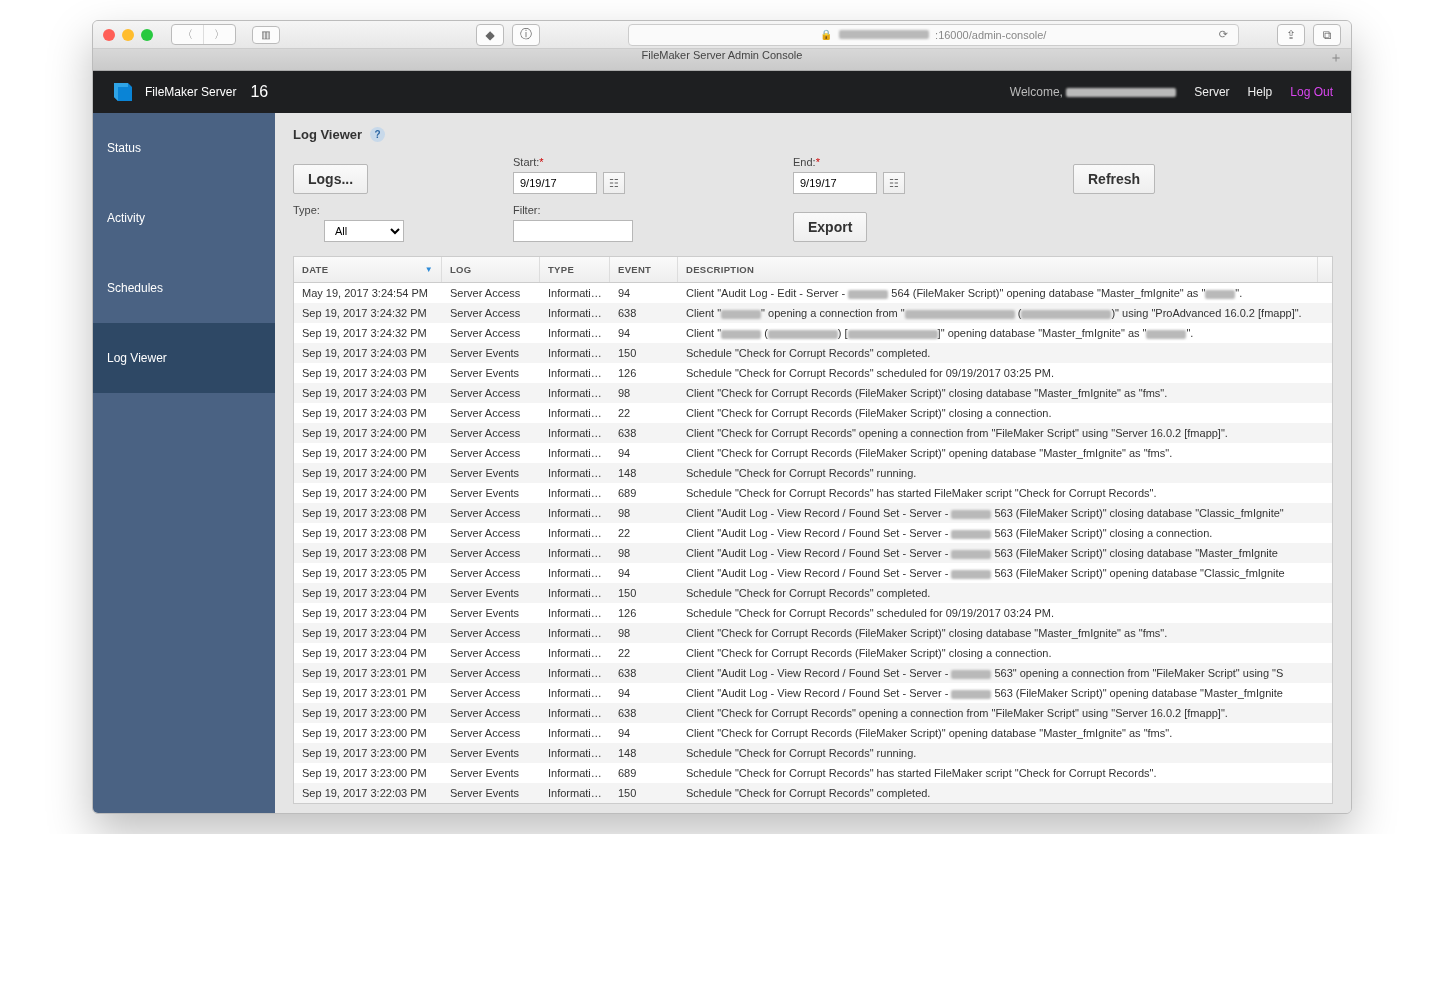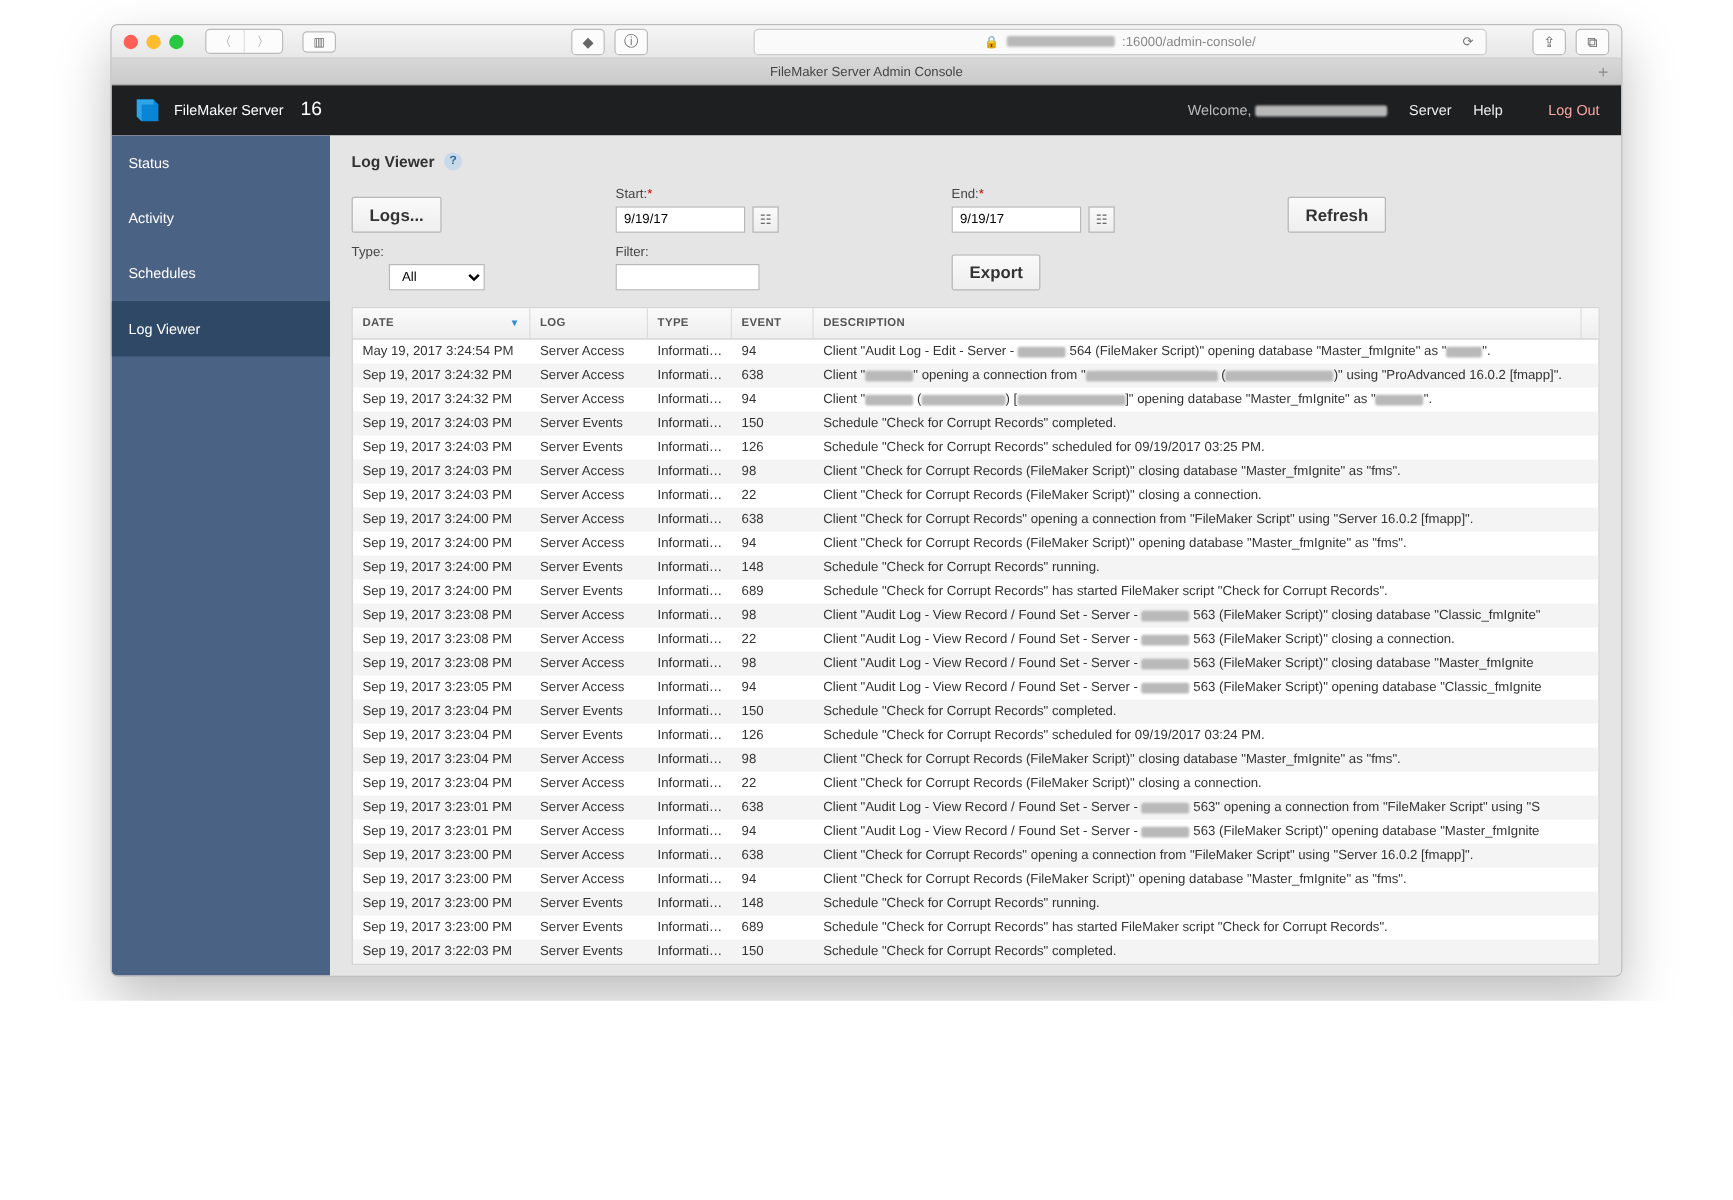--- a/index.html
+++ b/index.html
@@ -12,50 +12,50 @@
   .dot { width:12px; height:12px; border-radius:50%; }
   .dot.red { background:#ff5f57; } .dot.yellow { background:#ffbd2e; } .dot.green { background:#28c940; }
   .nav-btns { display:flex; margin-left:10px; border:1px solid #bbb; border-radius:4px; overflow:hidden; background:#fcfcfc; }
   .nav-btns span { padding: 2px 10px; font-size:11px; color:#888; border-right:1px solid #ddd; }
   .nav-btns span:last-child { border-right:none; }
   .sq-btn { border:1px solid #bbb; border-radius:4px; width:28px; height:18px; margin-left:8px; display:flex; align-items:center; justify-content:center; background:#fcfcfc; color:#666; font-size:10px;}
   .tb-btn { border:1px solid #bbb; border-radius:4px; width:28px; height:22px; display:flex; align-items:center; justify-content:center; background:#fcfcfc; color:#666; font-size:12px;}
   .urlbar { flex:1; margin:0 30px 0 80px; height:22px; background:#fafafa; border:1px solid #ccc; border-radius:4px; display:flex; align-items:center; padding:0 10px; color:#888; font-size:11px; justify-content:center; gap:6px; position:relative; }
   .urlbar .lock { font-size:10px; }
   .urlbar .reload { position:absolute; right:10px; color:#777; }
-  .tabbar { height:22px; background:linear-gradient(#d8d8d8,#cacaca); border-bottom:1px solid #aaa; display:flex; align-items:center; justify-content:center; font-size:11px; color:#444; position:relative; }
+  .tabbar { height:22px; background:linear-gradient(#d8d8d8,#cacaca); border-bottom:1px solid #aaa; display:flex; justify-content:center; font-size:11px; color:#444; position:relative; }
   .tabbar .plus { position:absolute; right:8px; color:#888; font-size:14px; }
 
   
   .app-header { background:#1e1f21; color:#fff; height:42px; display:flex; align-items:center; padding:0 18px; font-size:14px; }
   .logo { display:flex; align-items:center; gap:10px; }
   .logo svg { width:24px; height:24px; }
   .logo .prod { font-weight:300; font-size:12px; }
   .logo .vers { font-weight:100; font-size:16px; margin-left:4px; }
   .header-right { margin-left:auto; display:flex; gap:18px; align-items:center; font-size:12px; color:#eee; }
   .header-right .welcome { color:#bbb; }
-  .header-right .logout { color:#fca5a5;margin-left:20px; }
+  .header-right .logout { color:#d946ef; }
 
   
   .main { display:flex; background:#e5e5e5; min-height:700px; }
   .sidebar { width:182px; background:#4a6283; color:#fff; }
-  .sidebar .item { padding:16px 14px; font-size:12px; cursor:pointer; }
+  .sidebar .item { padding:28px 14px; font-size:12px; cursor:pointer; }
   .sidebar .item.active { background:#2e4865; }
 
   .content { flex:1; padding:14px 18px 0 18px; background:#e5e5e5; }
   .page-title { font-weight:bold; font-size:13px; color:#333; display:flex; align-items:center; gap:8px; }
   .help-badge { width:15px; height:15px; border-radius:50%; background:#c8d9ea; color:#2e68a4; display:inline-flex; align-items:center; justify-content:center; font-size:10px; }
 
   .controls { display:grid; grid-template-columns: 190px 250px 250px 100px; gap:40px 30px; margin-top:14px; align-items:end; }
   .ctrl label { font-size:11px; color:#444; display:block; margin-bottom:4px; }
   .ctrl label .req { color:#c00; }
   .btn { background:linear-gradient(#fafafa,#eee); border:1px solid #b7b7b7; border-radius:2px; padding:6px 14px; font-size:14px; cursor:pointer; display:inline-block; font-weight:bold; color:#333; }
   .input-date { display:flex; gap:6px; align-items:center; }
   .input-date input, .ctrl input[type=text], .ctrl select { border:1px solid #b7b7b7; height:22px; font-size:11px; padding:0 6px; background:#fff; }
-  .input-date input { width:108px; }
+  .input-date input { width:84px; }
   .cal-btn { width:22px; height:22px; border:1px solid #b7b7b7; background:linear-gradient(#fafafa,#eee); display:flex; align-items:center; justify-content:center; font-size:11px; color:#666; cursor:pointer; }
   .ctrl select { width:80px; height:22px;margin-left:31px; }
   .ctrl input.filter { width:120px; }
 
   
   .tablewrap { margin-top:14px; background:#fff; border:1px solid #ccc; }
   .thead { display:grid; grid-template-columns: 148px 98px 70px 68px 1fr 14px; background:linear-gradient(#fafafa,#eee); border-bottom:1px solid #ccc; }
   .thead .th { padding:7px 8px; font-size:9.5px; color:#555; font-weight:bold; border-right:1px solid #ddd; letter-spacing:0.3px; display:flex; align-items:center; gap:4px; }
   .thead .th:last-child { border-right:none; }
   .thead .sort { color:#2e8bd8; font-size:8px; margin-left:auto; }

